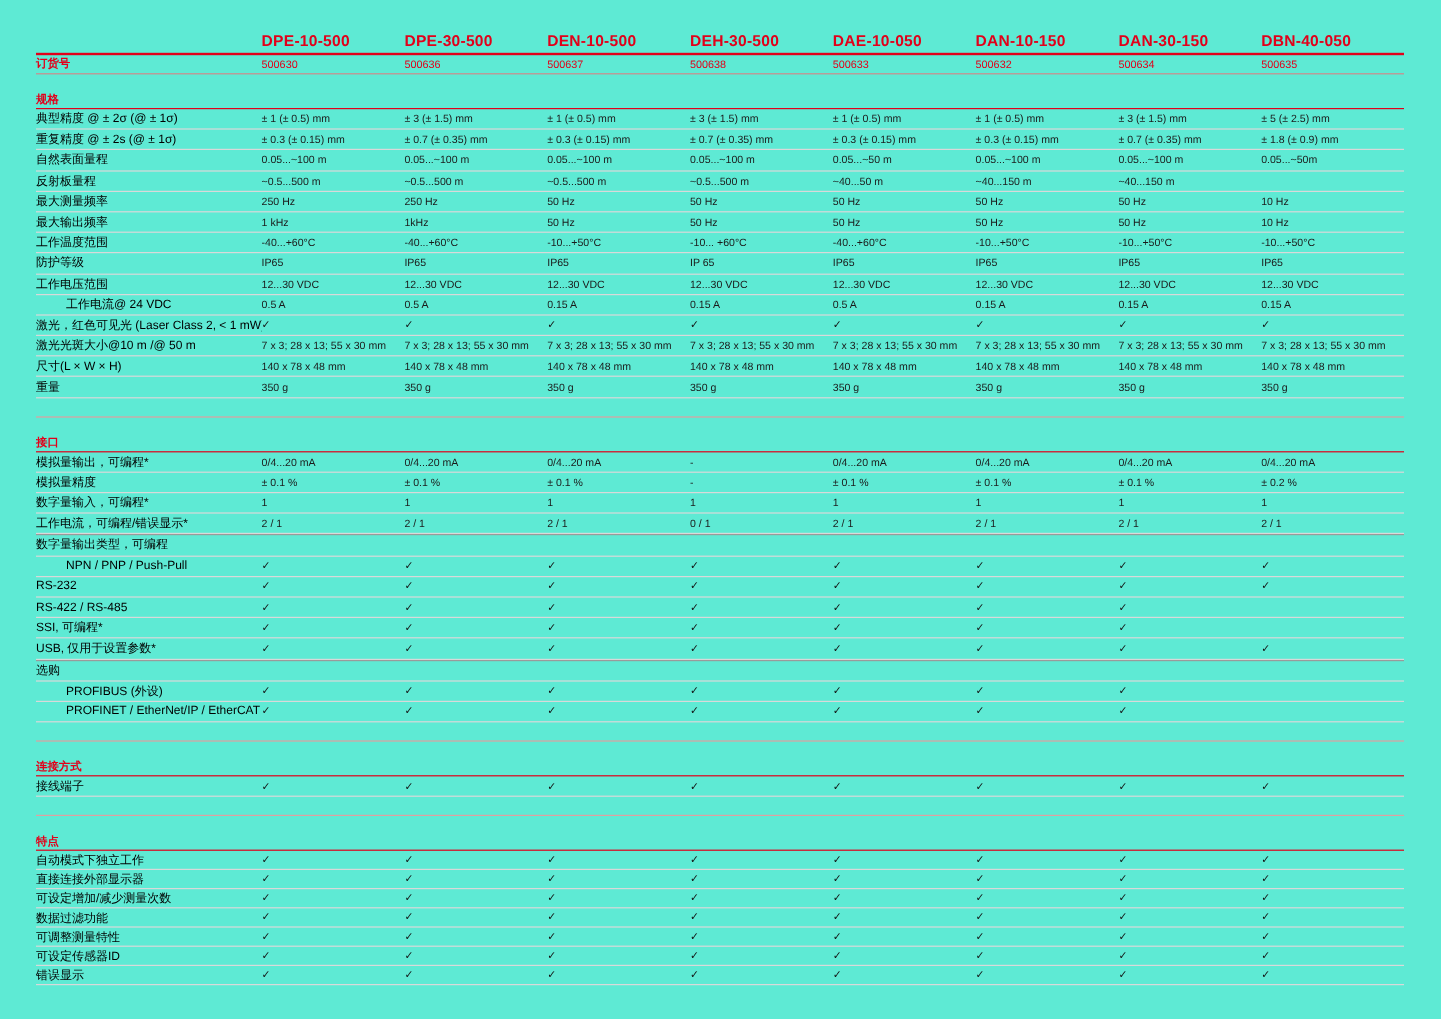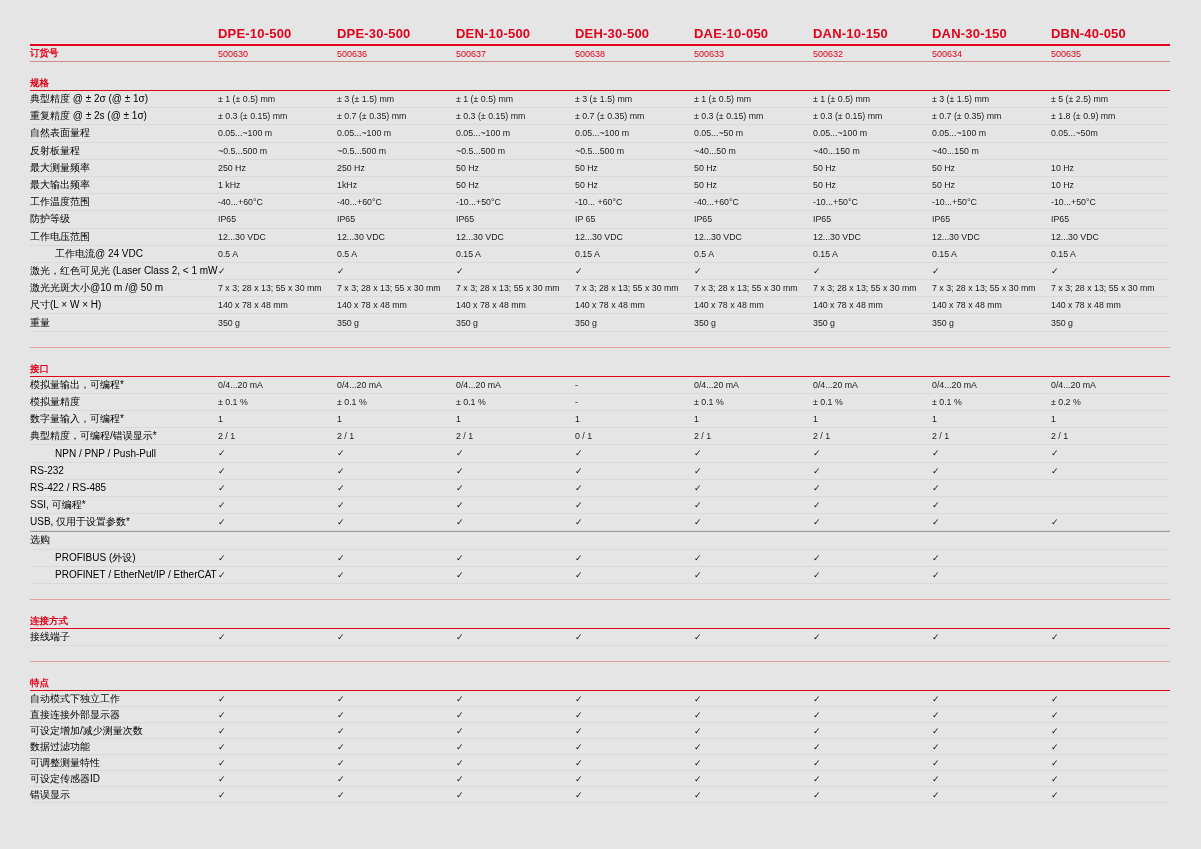--- a/index.html
+++ b/index.html
@@ -1,17 +1,17 @@
 <!DOCTYPE html>
 <html><head>
 <meta charset="utf-8">
 <style>
   html,body{margin:0;padding:0;background:#fff;}
   .page{
-    position:relative;width:1201px;height:849px;background:#e5e5e5;overflow:hidden;
+    position:relative;width:1201px;height:849px;background:#5eead4;overflow:hidden;
     font-family:"Liberation Sans","DejaVu Sans",sans-serif;color:#1a1a1a;
   }
   .table{position:absolute;left:30px;top:26px;width:1140px;}
   .grid-row{display:grid;grid-template-columns:188px repeat(8,119px);align-items:center;}
   
   .thead{border-bottom:2px solid #e2001a;padding-bottom:3px;align-items:end;}
   .thead .model{font-size:13px;font-weight:bold;color:#e2001a;letter-spacing:.2px;}
   
   .order-row{height:15px;border-bottom:1px solid #cf8a8a;}
   .order-row .olabel{font-size:9.5px;font-weight:bold;color:#e2001a;}
@@ -248,29 +248,40 @@
             <div class="cellv">1</div>
             <div class="cellv">1</div>
             <div class="cellv">1</div>
             <div class="cellv">1</div>
             <div class="cellv">1</div>
             <div class="cellv">1</div>
             <div class="cellv">1</div>
             <div class="cellv">1</div>
           </div>
           <div class="grid-row row">
-            <div class="rlabel">典型精度，可编程/错误显示*</div>
+            <div class="rlabel">工作电流，可编程/错误显示*</div>
             <div class="cellv">2 / 1</div>
             <div class="cellv">2 / 1</div>
             <div class="cellv">2 / 1</div>
             <div class="cellv">0 / 1</div>
             <div class="cellv">2 / 1</div>
             <div class="cellv">2 / 1</div>
             <div class="cellv">2 / 1</div>
             <div class="cellv">2 / 1</div>
+          </div>
+          <div class="grid-row row heavy">
+            <div class="rlabel">数字量输出类型，可编程</div>
+            <div class="cellv"></div>
+            <div class="cellv"></div>
+            <div class="cellv"></div>
+            <div class="cellv"></div>
+            <div class="cellv"></div>
+            <div class="cellv"></div>
+            <div class="cellv"></div>
+            <div class="cellv"></div>
           </div>
           <div class="grid-row row">
             <div class="rlabel indent">NPN / PNP / Push-Pull</div>
             <div class="cellv check">✓</div>
             <div class="cellv check">✓</div>
             <div class="cellv check">✓</div>
             <div class="cellv check">✓</div>
             <div class="cellv check">✓</div>
             <div class="cellv check">✓</div>
             <div class="cellv check">✓</div>

